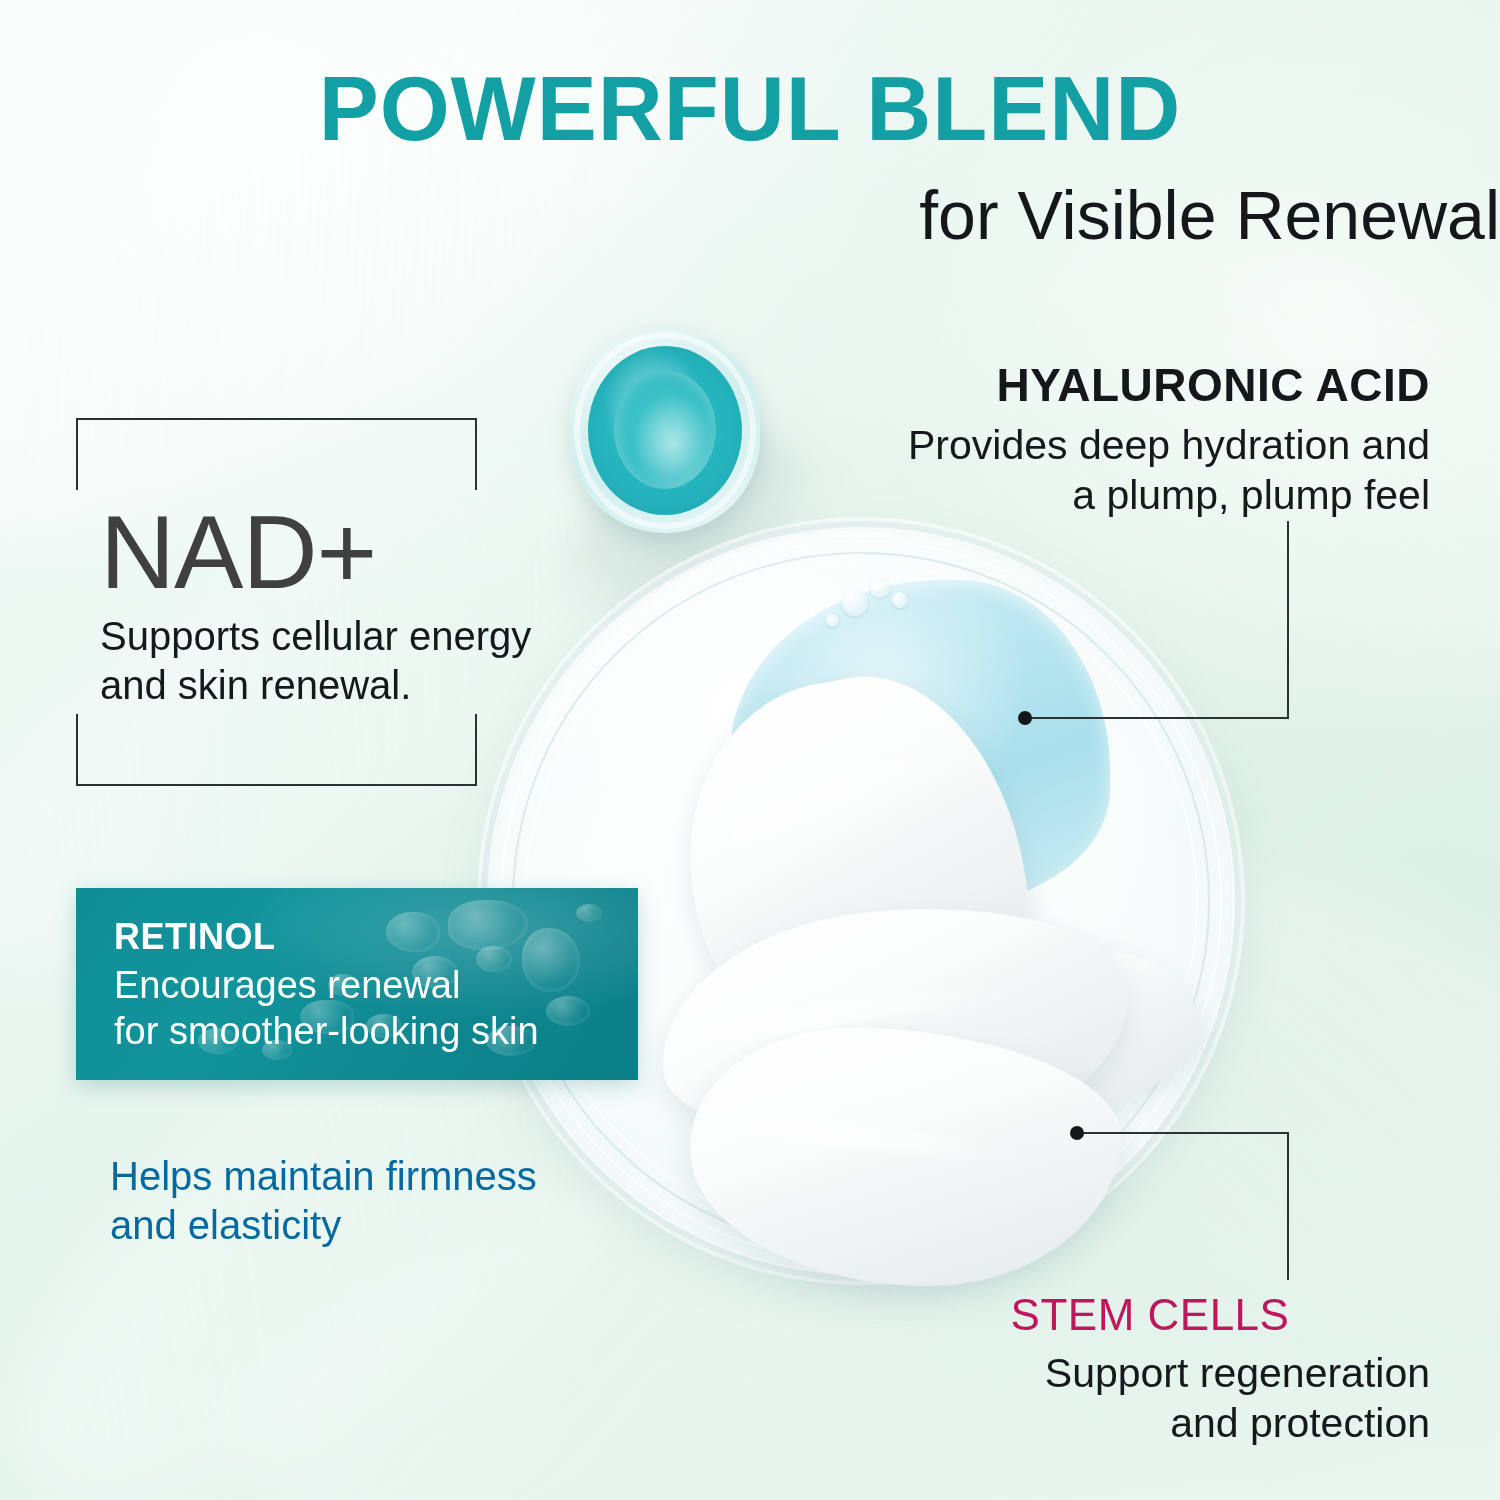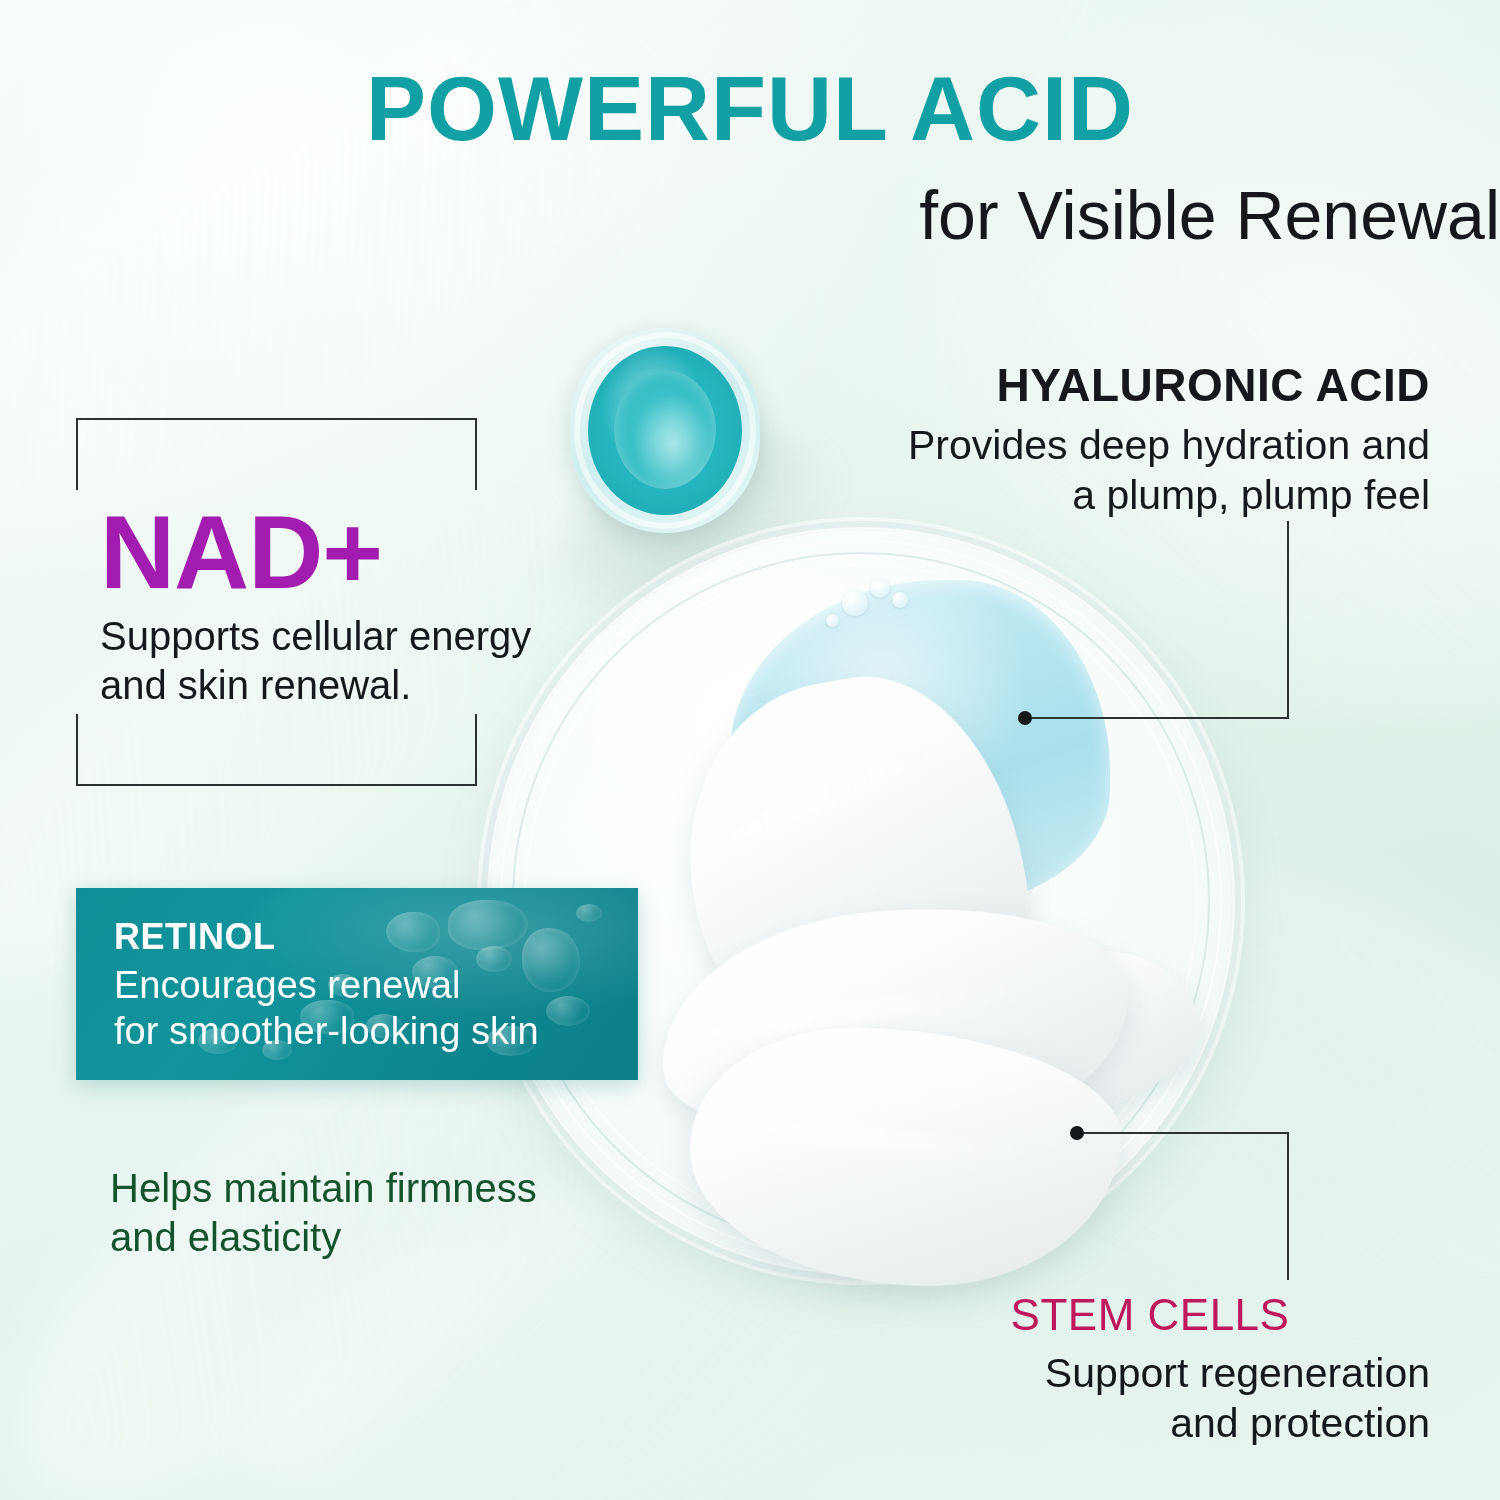--- a/index.html
+++ b/index.html
@@ -185,22 +185,22 @@
   .bk-tr { left:397px; top:418px; width:80px;  height:72px; border-top-width:2px; border-right-width:2px; }
   .bk-bl { left:76px;  top:714px; width:80px;  height:72px; border-bottom-width:2px; border-left-width:2px; }
   .bk-br { left:397px; top:714px; width:80px;  height:72px; border-bottom-width:2px; border-right-width:2px; }
   
   .rail { position:absolute; background:#2a3331; height:2px; }
   .rail-t { left:76px; top:418px; width:401px; }
   .rail-b { left:76px; top:784px; width:401px; }
 
   .nad-title {
     position:absolute; left:100px; top:500px;
-    font-size:104px; font-weight:700;
-    color:#a21caf; letter-spacing:-1px;
+    font-size:104px; font-weight:400;
+    color:#404040; letter-spacing:-1px;
     line-height:1;
   }
   .nad-desc {
     position:absolute; left:100px; top:612px;
     width:490px;
     font-size:40px; font-weight:400;
     color:#16191c; line-height:1.22;
   }
 
   
@@ -226,21 +226,21 @@
     background:radial-gradient(circle at 34% 30%, rgba(255,255,255,.30), rgba(255,255,255,.06) 55%, rgba(255,255,255,0) 72%);
     box-shadow:inset 0 0 6px rgba(255,255,255,.22);
   }
   .retinol-text { position:absolute; left:38px; top:28px; z-index:3; }
   .ret-title { font-size:36px; font-weight:bold; color:#ffffff; letter-spacing:.5px; }
   .ret-desc  { font-size:38px; font-weight:400; color:#ffffff; line-height:1.22; margin-top:4px; }
 
   
   .col-block { position:absolute; left:110px; top:1148px; width:520px; }
   .col-title { font-size:42px; font-weight:bold; color:#15171a; letter-spacing:.5px; }
-  .col-desc  { font-size:40px; font-weight:400; color:#14532d; line-height:1.22; margin-top:16px; }
+  .col-desc  { font-size:40px; font-weight:400; color:#0369a1; line-height:1.22; margin-top:4px; }
 
   
   .sc-block {
     position:absolute; right:70px; top:1290px;
     width:560px; text-align:right;
   }
   .sc-title { font-size:44px; font-weight:normal; color:#be185d; letter-spacing:.5px;text-align:center; }
   .sc-desc  { font-size:41px; font-weight:400; color:#16191c; line-height:1.22; margin-top:8px; }
 
   
@@ -258,21 +258,21 @@
 
   <div class="bg-layer bg-base"></div>
   <div class="ripple r1"></div>
   <div class="ripple r2"></div>
   <div class="ripple r3"></div>
   <div class="ripple r4"></div>
   <div class="ripple r5"></div>
   <div class="ripple r6"></div>
   <div class="ripple r7"></div>
 
-  <div class="title">POWERFUL ACID</div>
+  <div class="title">POWERFUL BLEND</div>
   <div class="subtitle">for Visible Renewal</div>
 
   <div class="photo">
 
     <div class="vial-shadow"></div>
     <div class="vial">
       <div class="vial-inner"></div>
       <div class="vial-core"></div>
       <div class="vial-rim"></div>
     </div>

